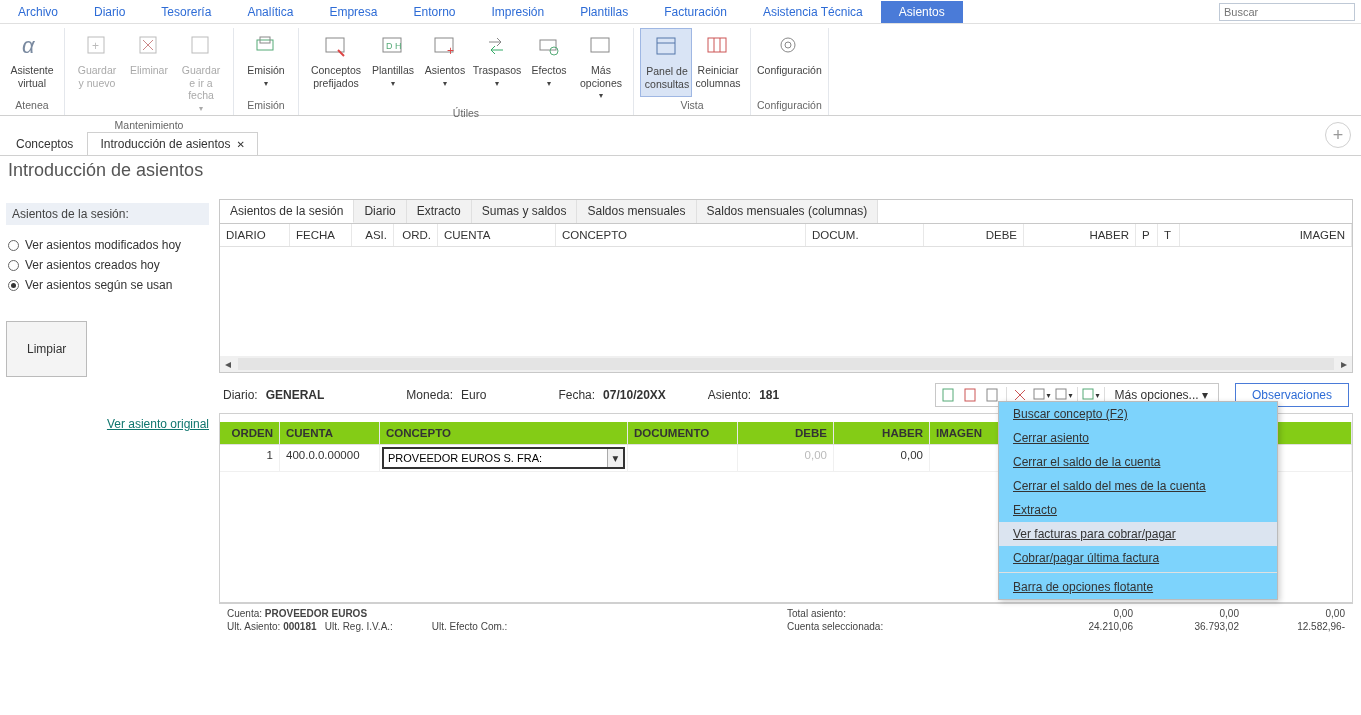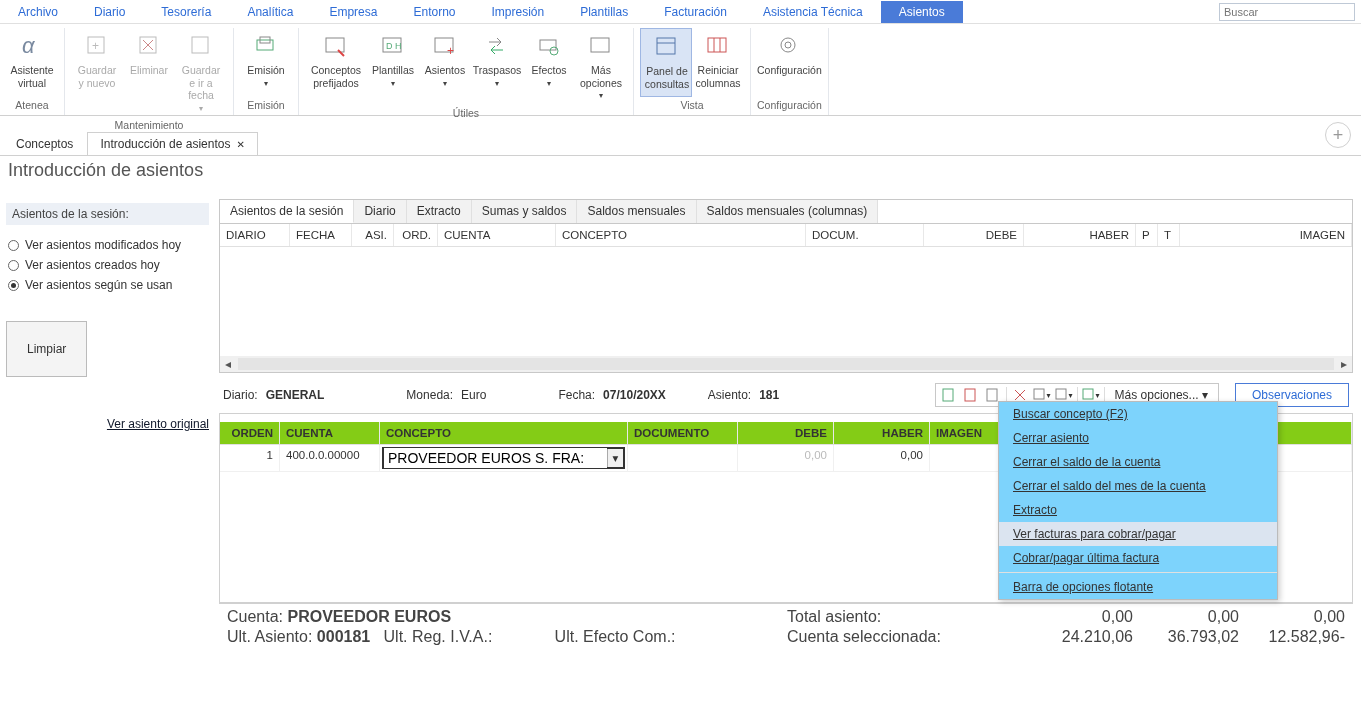--- a/index.html
+++ b/index.html
@@ -33,21 +33,21 @@
 
 
 .main { display: flex; height: calc(715px - 24px - 92px - 40px); }
 .left { width: 215px; padding: 10px 6px; border-right: 0; }
 .pagetitle { font-size: 18px; color: #555; padding: 4px 8px 12px 8px; }
 .left .lhdr { background: #ecf0f6; padding: 4px 6px; margin-bottom: 10px; color: #444; }
 .radio { display: flex; align-items: center; gap: 6px; padding: 3px 2px; cursor: pointer; }
 .radio .dot { width: 11px; height: 11px; border: 1px solid #666; border-radius: 50%; display: flex; align-items: center; justify-content: center; }
 .radio.selected .dot::after { content: ""; width: 5px; height: 5px; background: #333; border-radius: 50%; display: block; }
 .left .btn { border: 1px solid #bbb; background: #f4f4f4; padding: 20px 20px; margin: 26px 0; cursor: pointer; display: inline-block; }
-.left .link { color: #0f172a; text-decoration: underline; display: block; text-align: right; margin-top: 14px; cursor: pointer; }
+.left .link { color: #0f766e; text-decoration: underline; display: block; text-align: right; margin-top: 14px; cursor: pointer; }
 
 .right { flex: 1; display: flex; flex-direction: column; padding: 0 8px 0 4px; }
 
 
 .subtabs { display: flex; border: 1px solid #c8c8c8; border-bottom: none; margin-top: 6px; }
 .subtabs .stab { padding: 4px 10px; border-right: 1px solid #e0e0e0; cursor: pointer; background: #fff; }
 .subtabs .stab.active { background: #fff; border-bottom: 1px solid #fff; position: relative; z-index: 2; font-weight: 400; }
 .subtabs .stab:not(.active) { background: #f2f2f2; }
 
 
@@ -69,31 +69,31 @@
 .toolbar .more { padding: 2px 6px; cursor: pointer; white-space: nowrap; }
 .obs { border: 1px solid #4a7bd8; color: #2e6cd6; padding: 4px 16px; cursor: pointer; margin-left: 8px; }
 
 
 .grid2 { border: 1px solid #d0d0d0; }
 .g2hdr { display: flex; background: #84cc16; border-bottom: 1px solid #e0e0e0; margin-top: 8px; }
 .g2hdr .g2cell { padding: 5px 6px; border-right: 1px solid #e8e8e8; font-size: 11.5px; font-weight: bold; color: #333; }
 .g2row { display: flex; border-bottom: 1px solid #f0f0f0; }
 .g2row .g2cell { padding: 4px 6px; border-right: 1px solid #f0f0f0; font-size: 11.5px; }
 .combo { border: 2px solid #333; display: flex; align-items: center; height: 22px; }
-.combo input { border: none; flex: 1; padding: 2px 4px; font-size: 14px; outline: none; }
+.combo input { border: none; flex: 1; padding: 2px 4px; font-size: 11px; outline: none; }
 .combo .cd { width: 16px; border-left: 1px solid #aaa; display: flex; align-items: center; justify-content: center; cursor: pointer; background: #f0f0f0; height: 100%; }
 
 
 .ctxmenu { position: absolute; background: #7dd3fc; border: 1px solid #bbb; box-shadow: 2px 2px 6px rgba(0,0,0,0.2); width: 280px; z-index: 100; text-decoration: underline; }
 .ctxmenu .citem { padding: 5px 14px; cursor: pointer; font-size: 12px; }
 .ctxmenu .citem.hover { background: #dbe4f0; }
 .ctxmenu .csep { height: 1px; background: #e0e0e0; margin: 2px 0; }
 
 
-.footer { border-top: 1px solid #d0d0d0; padding: 4px 8px 2px 8px; font-size: 16px; color: #444; display: grid; grid-template-columns: 560px 240px repeat(3, 1fr); row-gap: 2px; }
+.footer { border-top: 1px solid #d0d0d0; padding: 4px 8px 2px 8px; font-size: 10px; color: #444; display: grid; grid-template-columns: 560px 240px repeat(3, 1fr); row-gap: 2px; }
 .footer .r { text-align: right; }
 .footer .b { font-weight: bold; }
 
 svg { display: block; }
 </style>
 </head>
 <body>
 
 <div class="menubar">
   <div class="mitem">Archivo</div>

